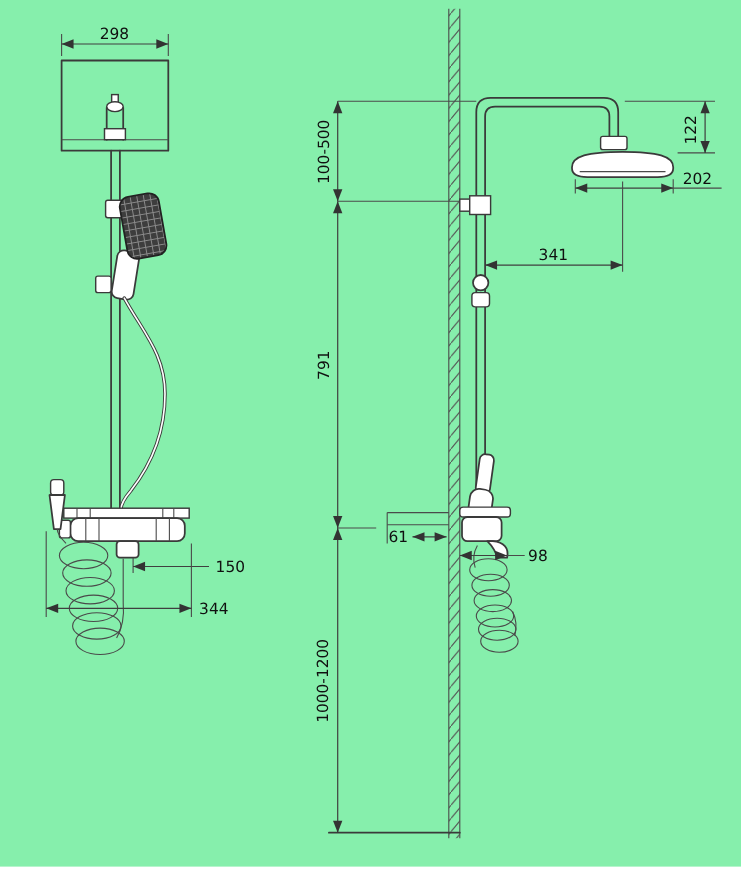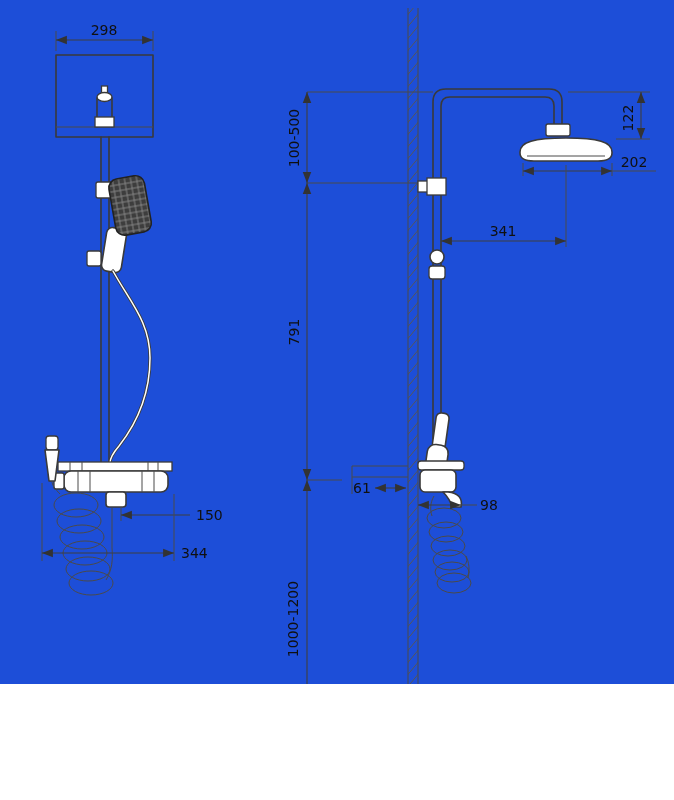--- a/index.html
+++ b/index.html
@@ -1,16 +1,16 @@
 <!DOCTYPE html>
 <html><head>
 <meta charset="utf-8">
 <style>
   html,body{margin:0;padding:0;background:#ffffff;}
-  .canvas{width:674px;height:684px;background:#1d4ed8;position:relative;overflow:hidden;}
+  .canvas{width:674px;height:788px;background:#86efac;position:relative;overflow:hidden;}
   svg{display:block;}
   .ol{stroke:#3a3a3a;stroke-width:1.6;fill:none;stroke-linecap:round;stroke-linejoin:round;}
   .olw{stroke:#3a3a3a;stroke-width:1.6;fill:#ffffff;stroke-linejoin:round;}
   .ol2{stroke:#3a3a3a;stroke-width:1.3;fill:#ffffff;}
   .thin{stroke:#4a4a4a;stroke-width:1;fill:none;}
   .dim{stroke:#3f3f3f;stroke-width:1.1;fill:none;}
   .hose{stroke:#3a3a3a;stroke-width:3.2;fill:none;stroke-linecap:round;}
   .hosecore{stroke:#ffffff;stroke-width:1.5;fill:none;stroke-linecap:round;}
   text.dimtxt{font-family:"DejaVu Sans",sans-serif;font-size:14px;fill:#101010;}
 </style>

